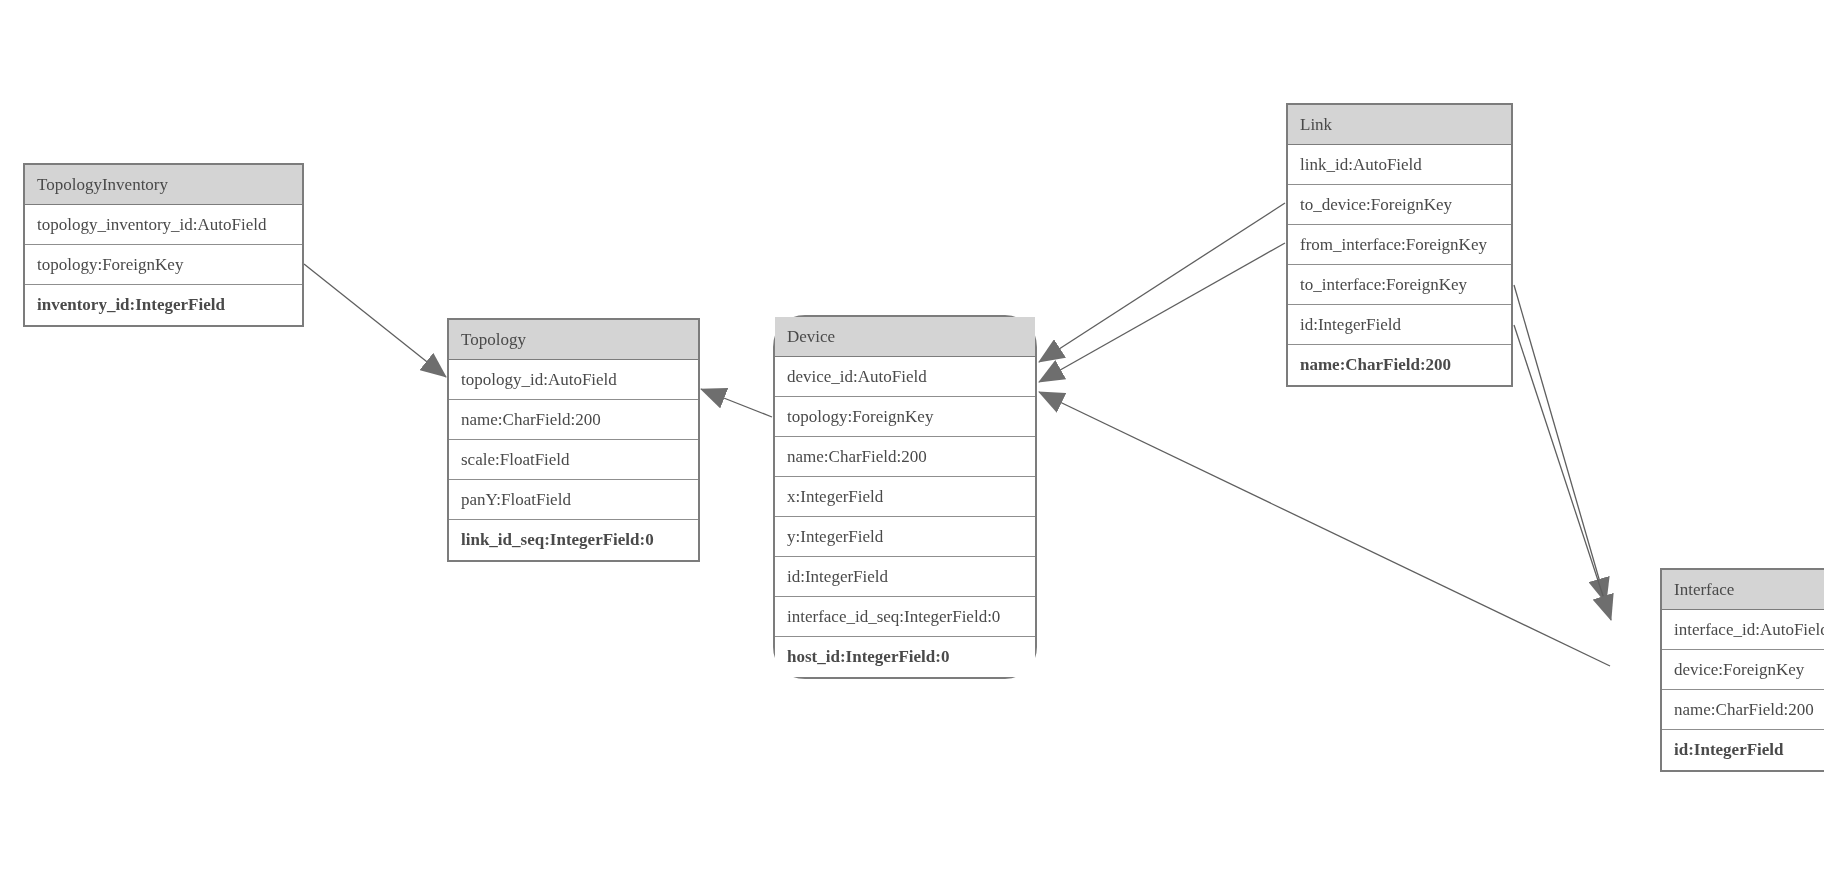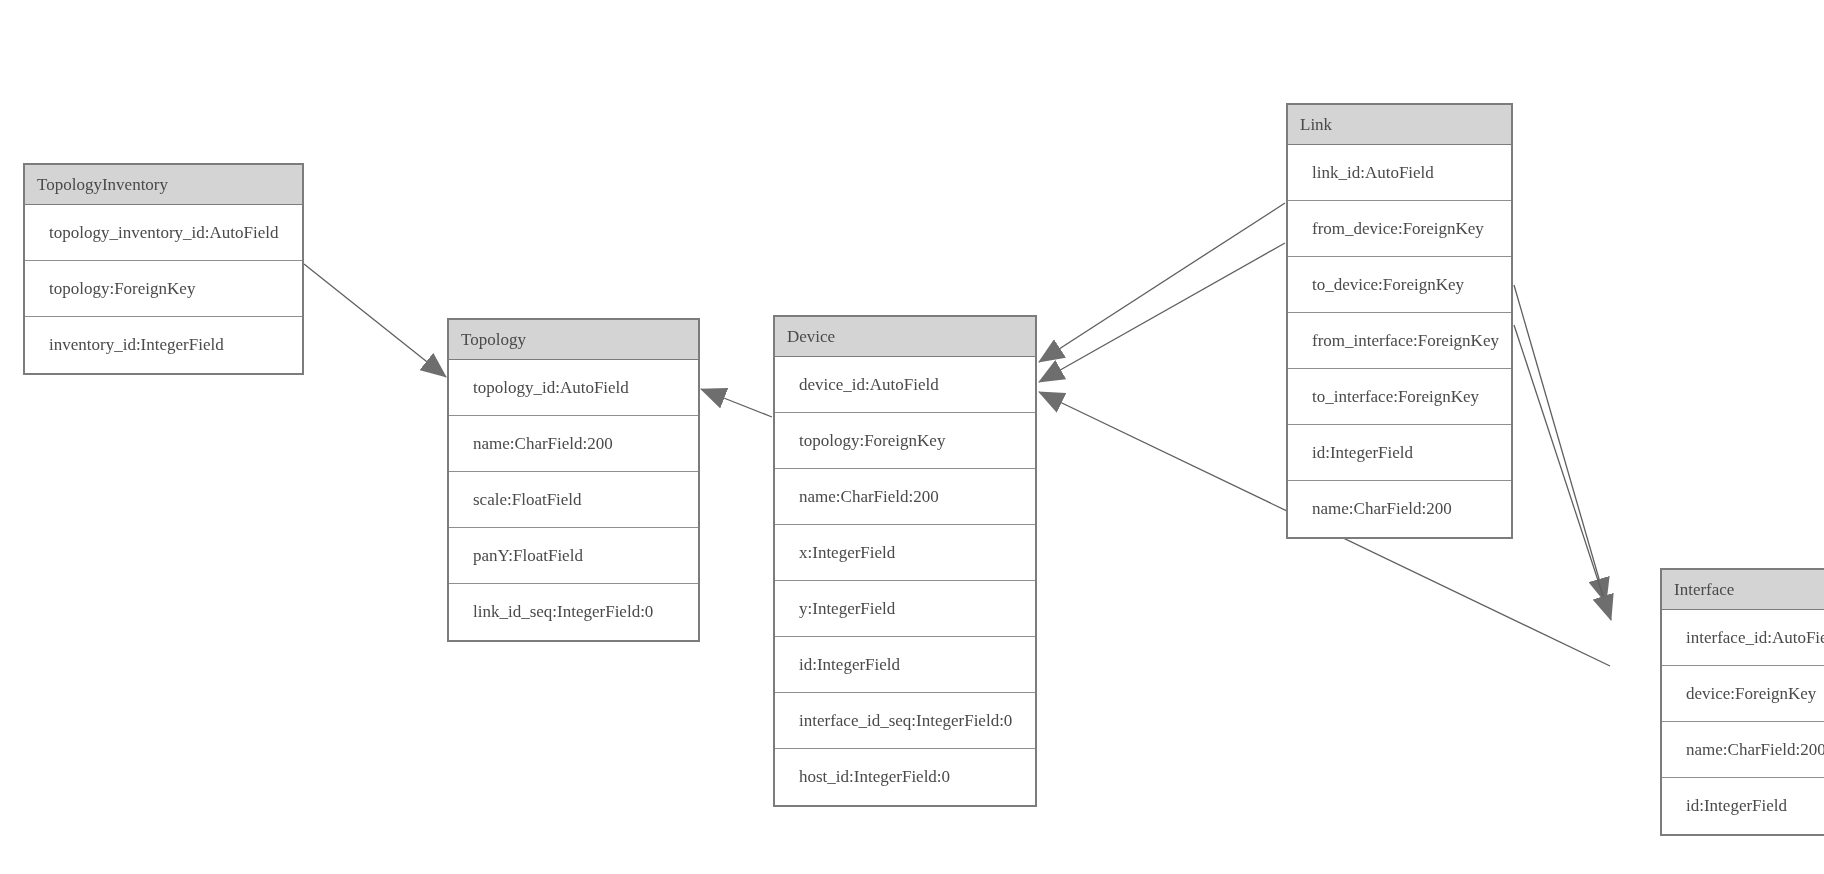--- a/index.html
+++ b/index.html
@@ -29,37 +29,37 @@
     background: #d4d4d4;
     border-bottom: 1px solid #7c7c7c;
     display: flex;
     align-items: center;
     padding: 0 12px;
     box-sizing: border-box;
     white-space: nowrap;
     overflow: hidden;
   }
   .trow {
-    height: 56px;
+    height: 40px;
     border-bottom: 1px solid #8f8f8f;
     display: flex;
     align-items: center;
-    padding: 0 24px;
+    padding: 0 12px;
     box-sizing: border-box;
     white-space: nowrap;
     overflow: hidden;
     background: #ffffff;
   }
-  .trow:last-child { border-bottom: none; }
+  .trow:last-child { border-bottom: none; font-weight: bold; }
 
   
   #tbl-topology-inventory { left: 23px;   top: 163px; width: 281px; }
   #tbl-topology           { left: 447px;  top: 318px; width: 253px; }
   #tbl-client             { left: 80px;   top: 527px; width: 167px; }
-  #tbl-device             { left: 773px;  top: 315px; width: 264px; }
+  #tbl-device             { left: 773px;  top: 315px; width: 264px; border-radius: 32px; }
   #tbl-link               { left: 1286px; top: 103px; width: 227px; }
   #tbl-interface          { left: 1660px; top: 568px; width: 200px; }
 </style>
 </head>
 <body>
 
 <div class="canvas">
 
   <svg class="wires" viewBox="0 0 1824 874">
     <defs>
@@ -101,21 +101,20 @@
     <div class="trow">x:IntegerField</div>
     <div class="trow">y:IntegerField</div>
     <div class="trow">id:IntegerField</div>
     <div class="trow">interface_id_seq:IntegerField:0</div>
     <div class="trow">host_id:IntegerField:0</div>
   </div>
 
   <div class="etable" id="tbl-link">
     <div class="thead">Link</div>
     <div class="trow">link_id:AutoField</div>
-    <div class="trow">from_device:ForeignKey</div>
     <div class="trow">to_device:ForeignKey</div>
     <div class="trow">from_interface:ForeignKey</div>
     <div class="trow">to_interface:ForeignKey</div>
     <div class="trow">id:IntegerField</div>
     <div class="trow">name:CharField:200</div>
   </div>
 
   <div class="etable" id="tbl-interface">
     <div class="thead">Interface</div>
     <div class="trow">interface_id:AutoField</div>

